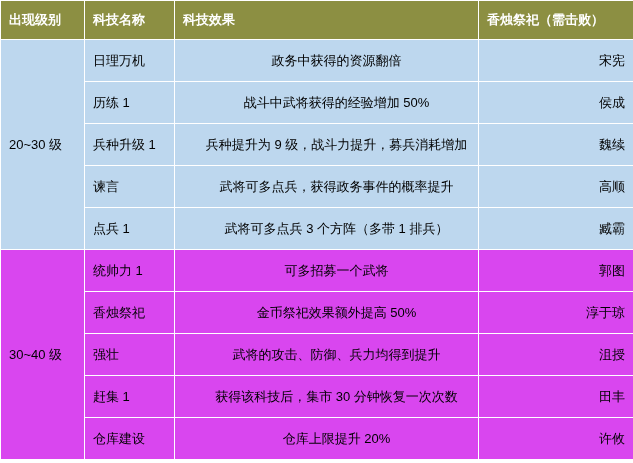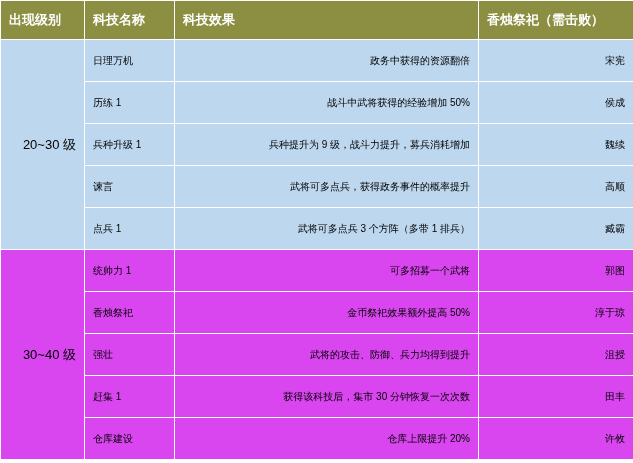--- a/index.html
+++ b/index.html
@@ -29,40 +29,40 @@
     font-size: 13px;
     font-weight: bold;
     text-align: left;
     padding: 8px 8px;
     height: 22px;
     border: 1px solid #ffffff;
     white-space: nowrap;
     margin-top: 35px;
   }
   tbody td {
-    font-size: 10px;
+    font-size: 13px;
     color: #000000;
     padding: 8px 8px;
     border: 1px solid #ffffff;
     height: 25px;
     vertical-align: middle;
     overflow: hidden;
     white-space: nowrap;
   }
   tbody tr.group-a td { background: #bdd7ee; }
   tbody tr.group-b td { background: #d946ef; }
 
   td.tier-cell {
-    text-align: right;
+    text-align: left;
     font-size: 13px;
     font-weight: normal;
     margin-top: 7px;
   }
   td.name-cell { text-align: left; }
-  td.effect-cell { text-align: right; padding-left: 28px; }
+  td.effect-cell { text-align: center; padding-left: 28px; }
   td.cond-cell { text-align: right; }
 </style>
 </head>
 <body>
 
 <table class="tech-table">
   <colgroup>
     <col class="c1">
       <col class="c2">
       <col class="c3">

